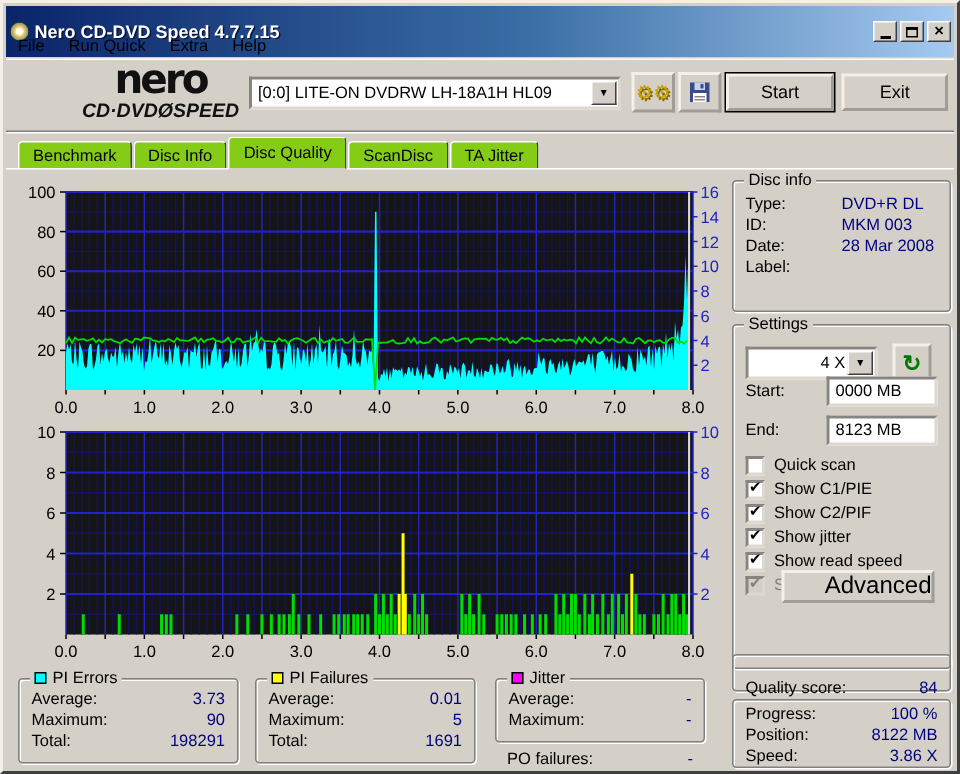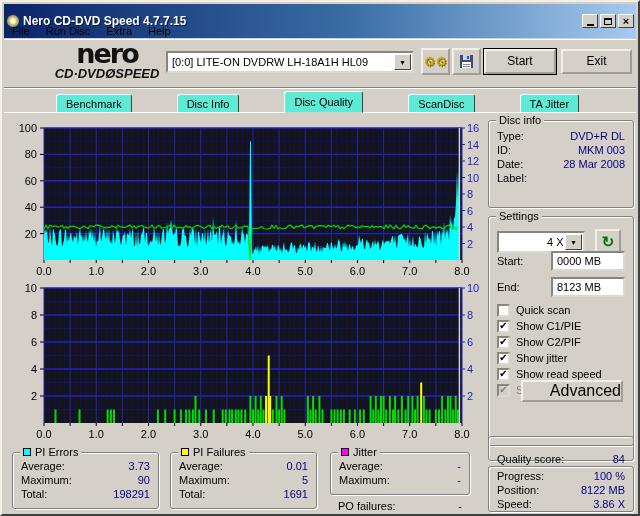--- a/index.html
+++ b/index.html
@@ -46,37 +46,37 @@
     border:1px solid; border-color:#fff #404040 #404040 #fff;
     display:flex; align-items:center; justify-content:center; font-size:7px; }
   .toolbtn { position:absolute; top:8px; width:29px; height:27px; background:#d4d0c8;
     border:2px outset #f4f0e8; display:flex; align-items:center; justify-content:center; }
   .btn { position:absolute; top:9px; height:25px; background:#d4d0c8;
     border:2px outset #f4f0e8; text-align:center; font-size:12px; line-height:20px; }
   .btn.default { border:2px outset #f4f0e8; outline:1px solid #000; }
   .gear-icon { color:#c8a400; font-size:13px; line-height:13px; text-shadow:1px 1px 0 #806400; }
   
   .tabs { position:absolute; left:10px; top:89px; height:22px; display:flex; align-items:flex-end; }
-  .tab { height:19px; padding:3px 9px 0 9px; margin-right:1px; background:#5eead4;
+  .tab { height:19px; padding:3px 9px 0 9px; margin-right:1px; background:#84cc16;
     border:1px solid; border-color:#fff #404040 #d4d0c8 #fff;
-    border-radius:3px 3px 0 0; position:relative;margin-left:44px; }
+    border-radius:3px 3px 0 0; position:relative; }
   .tab.active { height:22px; padding-top:4px; z-index:5; box-shadow:0 2px 0 #d4d0c8; }
   .pane { position:absolute; left:2px; top:110px; right:2px; bottom:2px;
     border-top:1px solid #fff; background:#d4d0c8; }
   .content { position:absolute; inset:0; }
   
   .groupbox { position:absolute; border:1px solid #808080; border-radius:3px;
     box-shadow: inset 1px 1px 0 #fff, 1px 1px 0 #fff; }
   .gb-title { position:absolute; top:-7px; left:7px; background:#d4d0c8; padding:0 3px;
     display:flex; align-items:center; white-space:nowrap; }
   .legend-sq { width:8px; height:8px; border:1px solid #000; margin-right:4px; display:inline-block; }
   .row { display:flex; padding:1px 8px; }
   .row .lbl { flex:0 0 52px; }
   .row .val { flex:1; text-align:right; color:#000080; }
-  .row .val.left { text-align:right; }
+  .row .val.left { text-align:left;margin-left:12px; }
   
   .s-combo { position:absolute; left:8px; top:14px; width:88px; height:22px; background:#fff;
     border:2px inset #dcd8d0; display:flex; align-items:center;padding-left:44px; }
   .refresh-btn { position:absolute; right:12px; top:12px; width:26px; height:26px; background:#d4d0c8;
     border:2px outset #f4f0e8; color:#007700; font-size:15px; font-weight:bold;
     display:flex; align-items:center; justify-content:center; }
   .field-row { position:absolute; left:8px; right:8px; height:20px; display:flex; align-items:center; }
   .field-row .flabel { flex:1; }
   .field-row input { width:74px; height:20px; border:2px inset #dcd8d0; background:#fff;
     font-family:"Liberation Sans",sans-serif; font-size:11px; padding-left:4px; }
@@ -104,21 +104,21 @@
     <div class="winbtn">
         <span class="glyph-max"></span>
       </div>
     <div class="winbtn">
         <span class="glyph-close">×</span>
       </div>
   </div>
 
   <div class="menubar">
     <span class="menu-item">File</span>
-    <span class="menu-item">Run Disc</span>
+    <span class="menu-item">Run Quick</span>
     <span class="menu-item">Extra</span>
     <span class="menu-item">Help</span>
   </div>
 
   <div class="toolbar">
     <div class="brand">
       <div class="brand-n">nero</div>
       <div class="brand-s">CD·DVDØSPEED</div>
     </div>
     <div class="combo">

